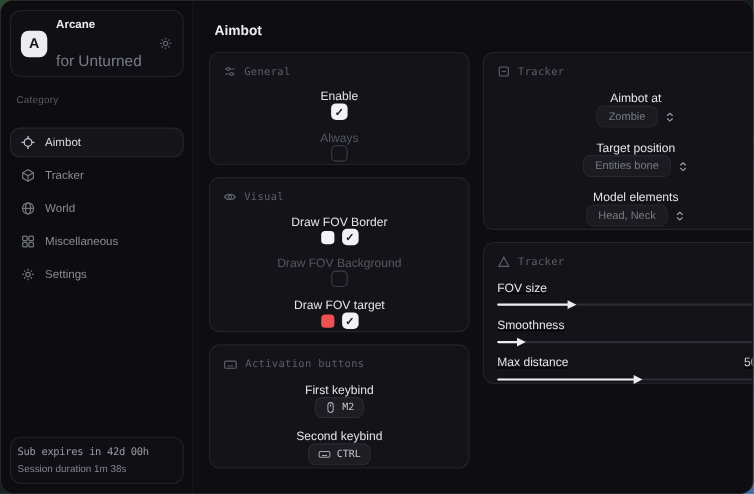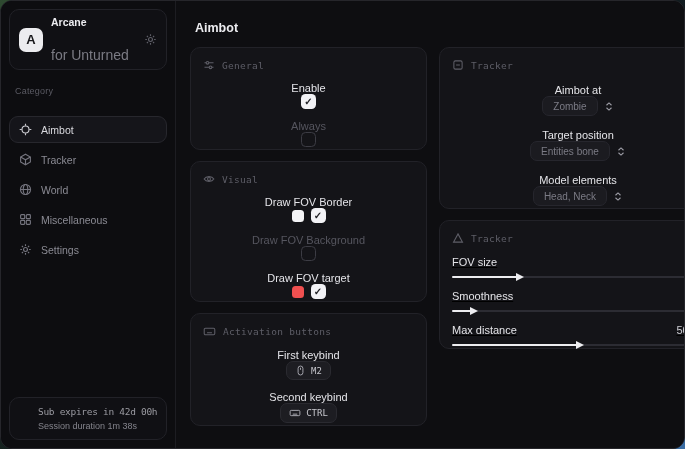--- a/index.html
+++ b/index.html
@@ -47,21 +47,21 @@
     cursor:pointer;
   }
   .nav-item .nav-icon { display:flex; color:#74747e; }
   .nav-item.active {
     background:#15151a; border-color:#27272d; color:#d9d9de;
   }
   .nav-item.active .nav-icon { color:#c9c9cf; }
   .sidebar-spacer { flex:1; }
   .footer-card {
     border:1px solid #222228; border-radius:10px;
-    padding:8px 28px; background:#101014;
+    padding:8px 6px; background:#101014;
   }
   .footer-line1 {
     font-family:"DejaVu Sans Mono", monospace;
     font-size:9.5px; color:#9a9aa1; letter-spacing:-0.3px; white-space:nowrap;
   }
   .footer-line2 { font-size:9px; color:#84848c; margin-top:4px; }
   
   .main { flex:1; padding:12px 14px; background:#0e0e11; }
   .page-title { font-size:12.5px; font-weight:bold; color:#ececf0; margin:8px 0 12px 5px; }
   .columns { display:flex; gap:12px; align-items:flex-start; }

